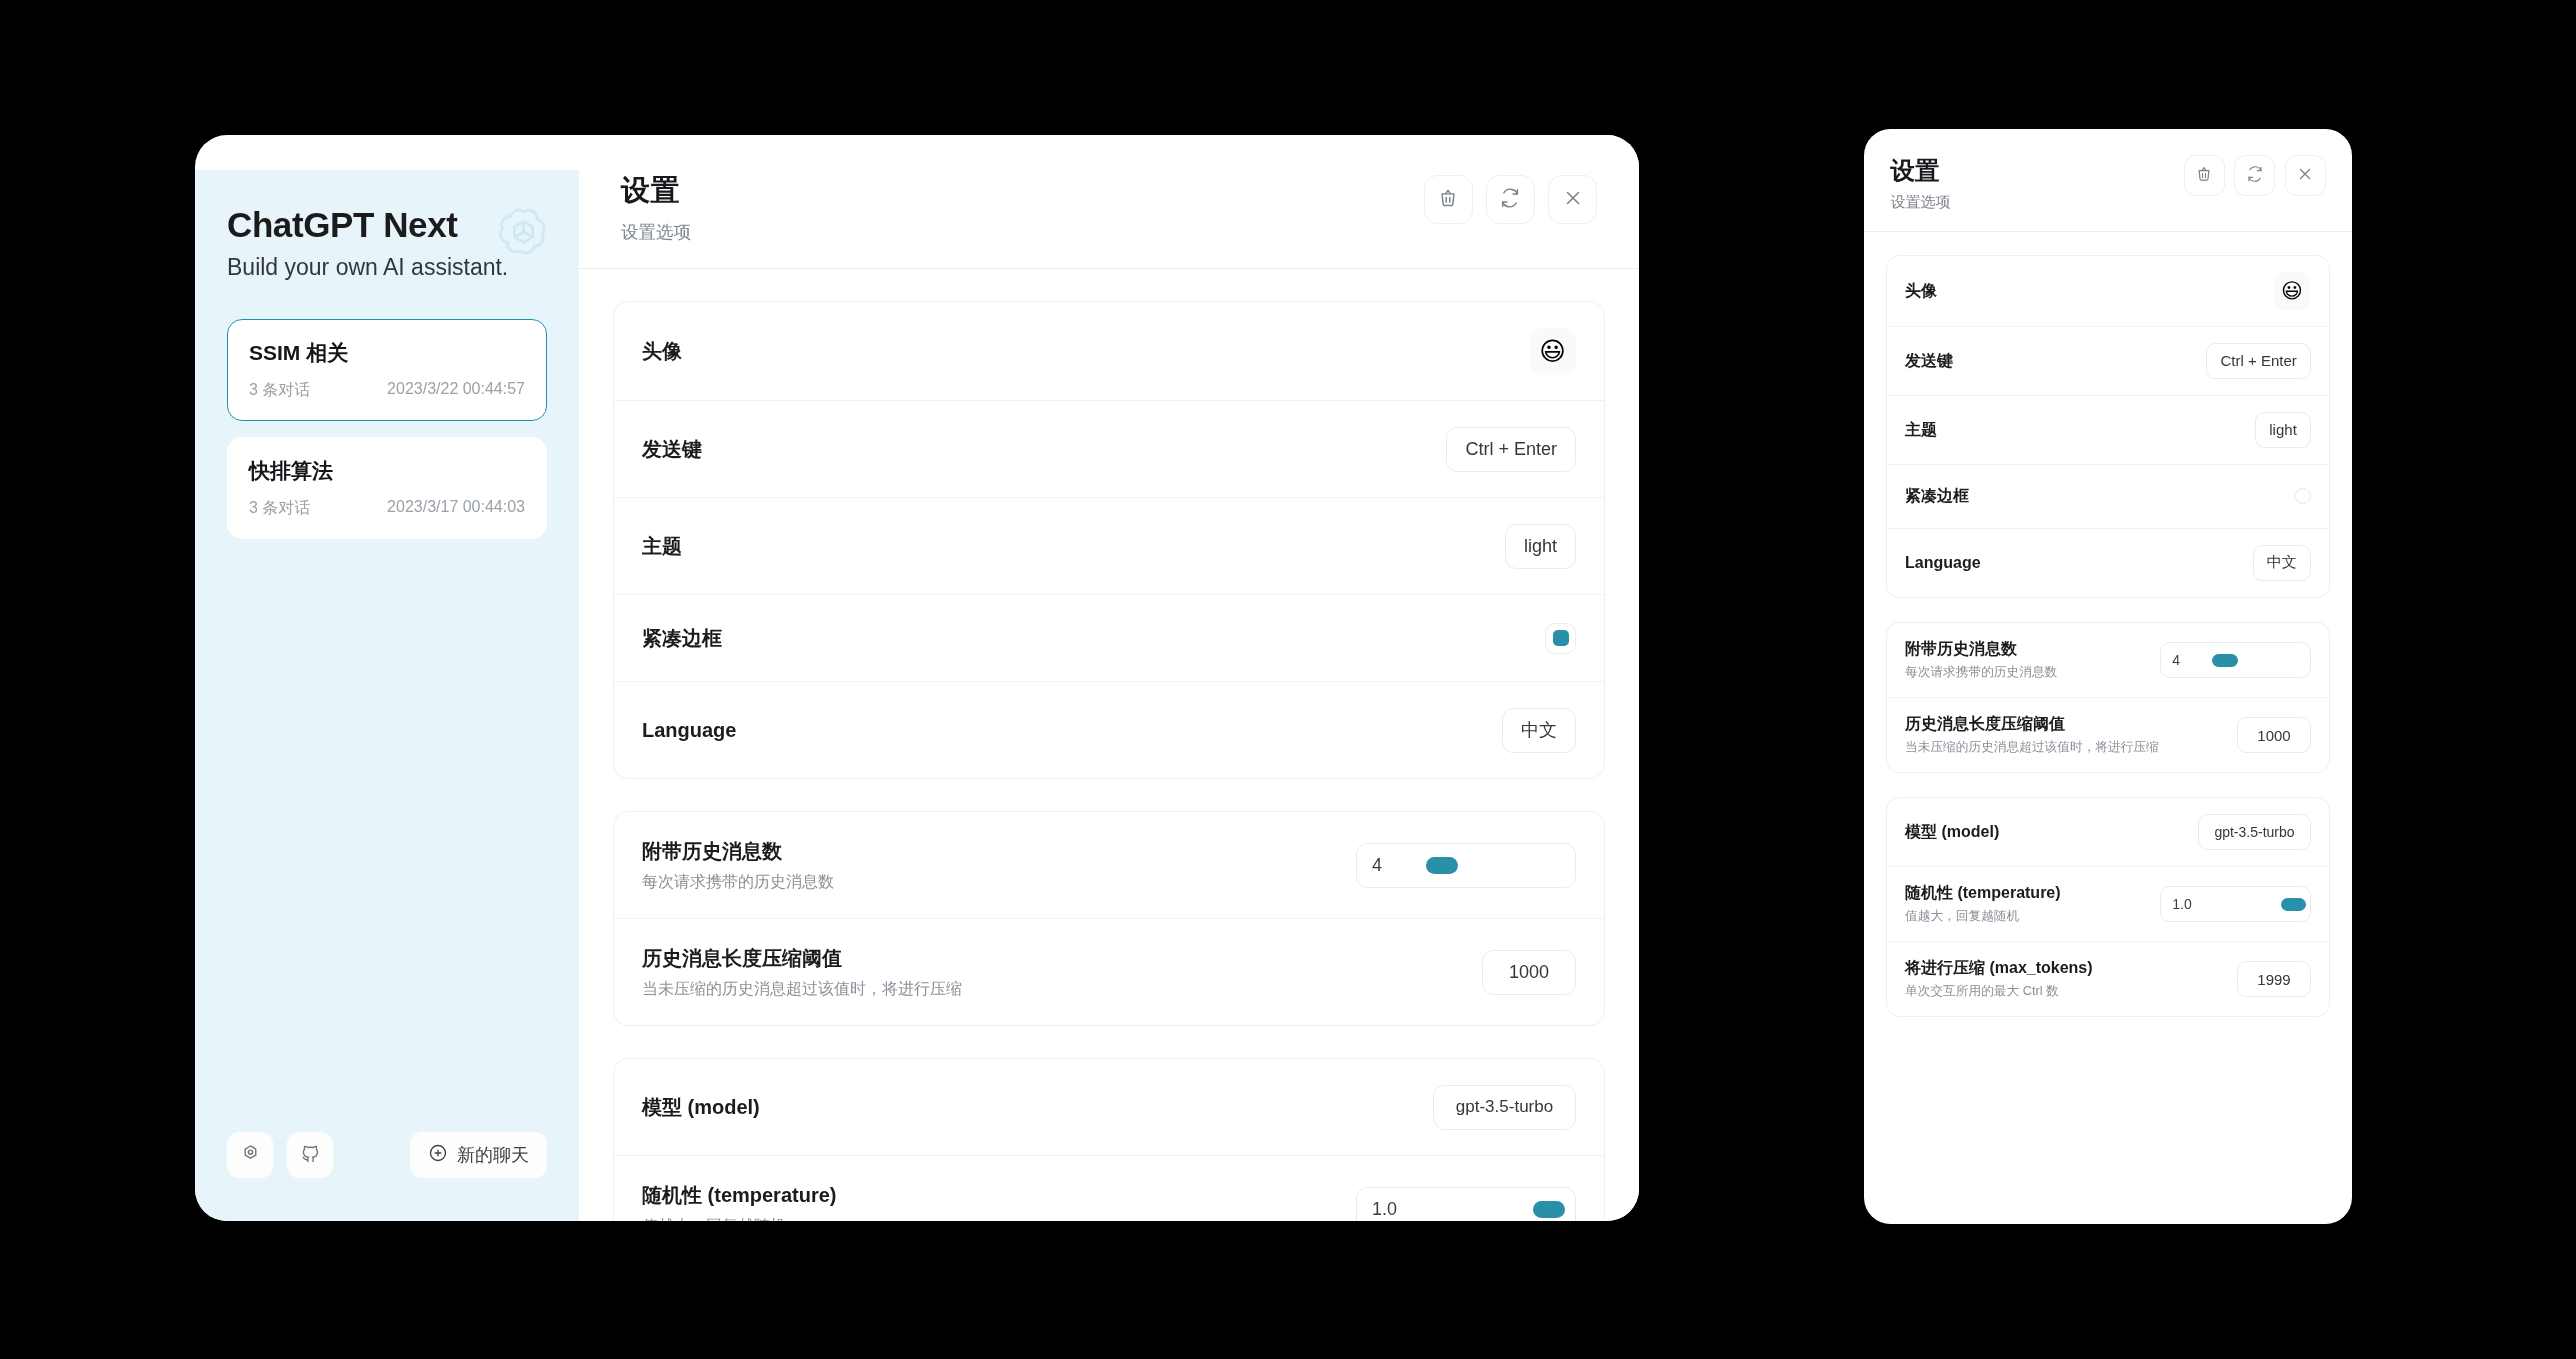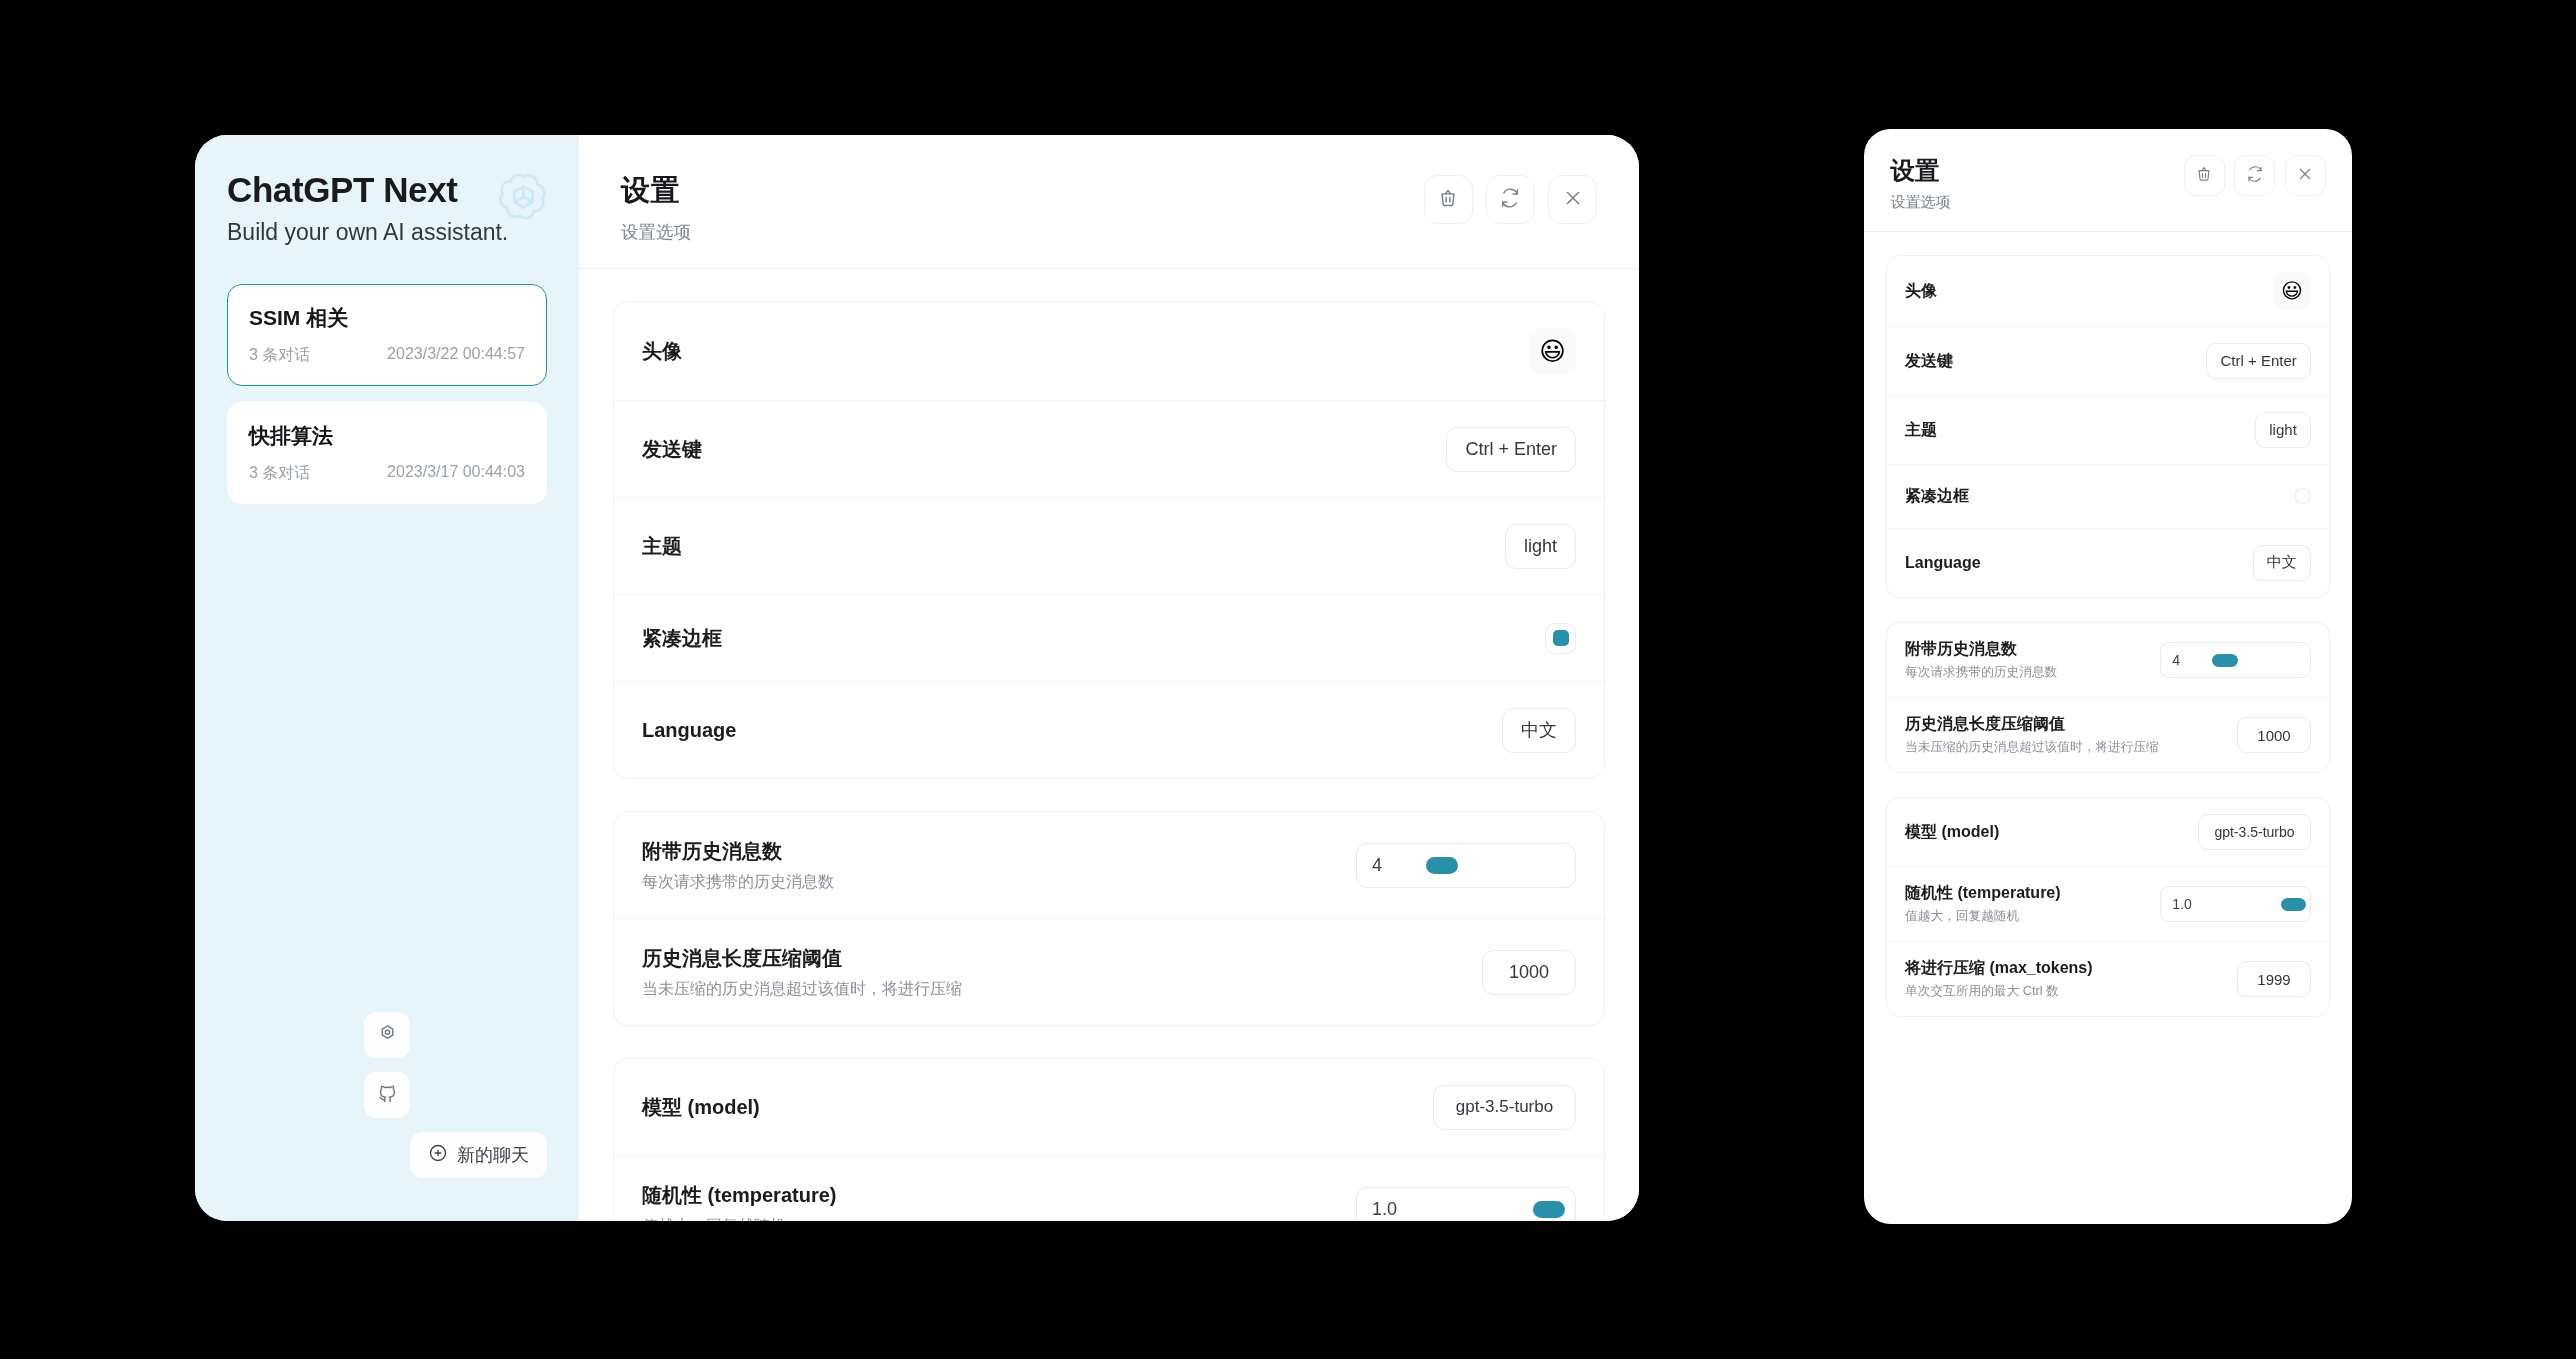--- a/index.html
+++ b/index.html
@@ -25,20 +25,21 @@
 
   
   .sidebar {
     width: 384px;
     background: #e7f5fb;
     padding: 36px 32px 0 32px;
     display: flex;
     flex-direction: column;
     position: relative;
     flex: 0 0 384px;
+    margin-top: 35px;
   }
   .brand { position: relative; }
   .brand-title {
     font-size: 35px; font-weight: 700; color: #1b1b1b;
     letter-spacing: -0.4px; line-height: 1.1;
   }
   .brand-sub {
     margin-top: 9.4px;
     font-size: 23px; color: #33373d; font-weight: 400;
   }
@@ -54,21 +55,21 @@
     cursor: pointer;
   }
   .chat-item.active { border-color: #1d93ab; }
   .chat-title { font-size: 21px; font-weight: 700; color: #14161a; }
   .chat-meta {
     margin-top: 13.2px; display: flex; justify-content: space-between;
     font-size: 16px; color: #9aa1a8;
   }
   .sidebar-footer {
     margin-top: auto; margin-bottom: 43px;
-    display: flex; align-items: center; gap: 14px; flex-direction: column;
+    display: flex; align-items: center; gap: 14px;
   }
   .icon-btn-sm {
     width: 46px; height: 46px; border-radius: 12.3px;
     background: #fdfdfe; display: flex; align-items: center; justify-content: center;
     cursor: pointer; color: #6e767e;
   }
   .newchat-btn {
     margin-left: auto;
     background: #fdfdfe; border-radius: 12.3px;
     height: 46px; padding: 0 18px;

